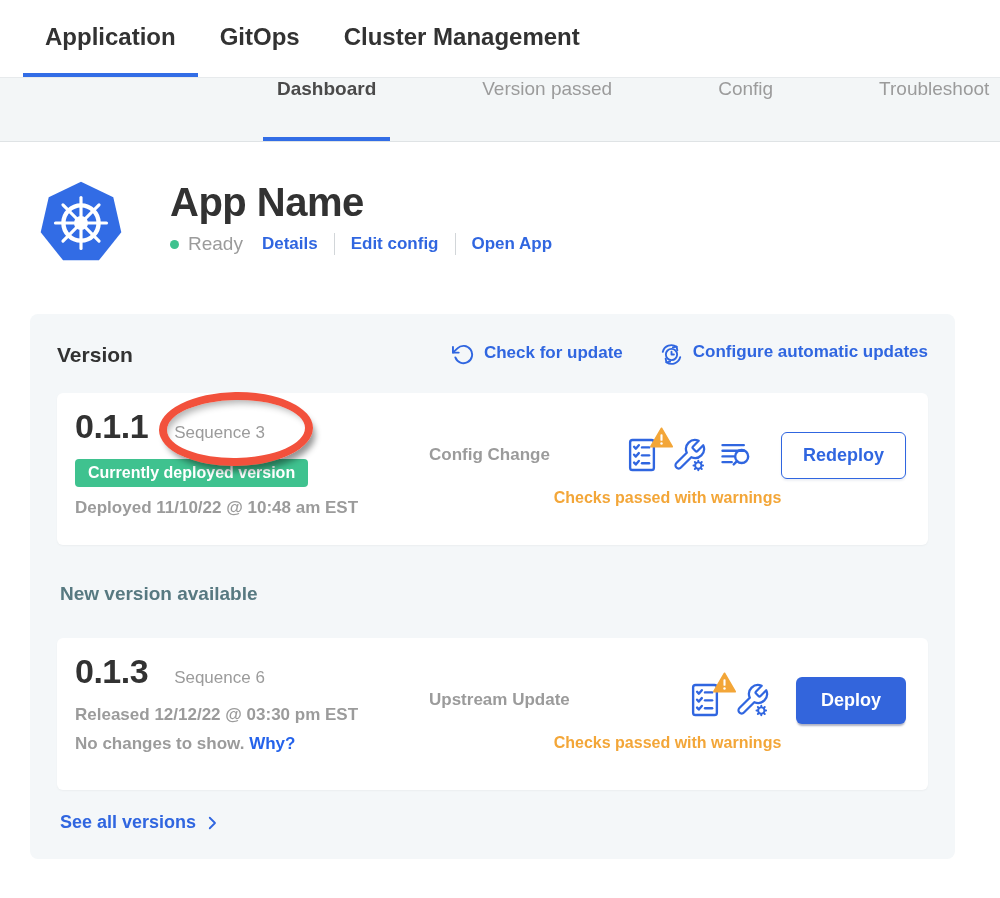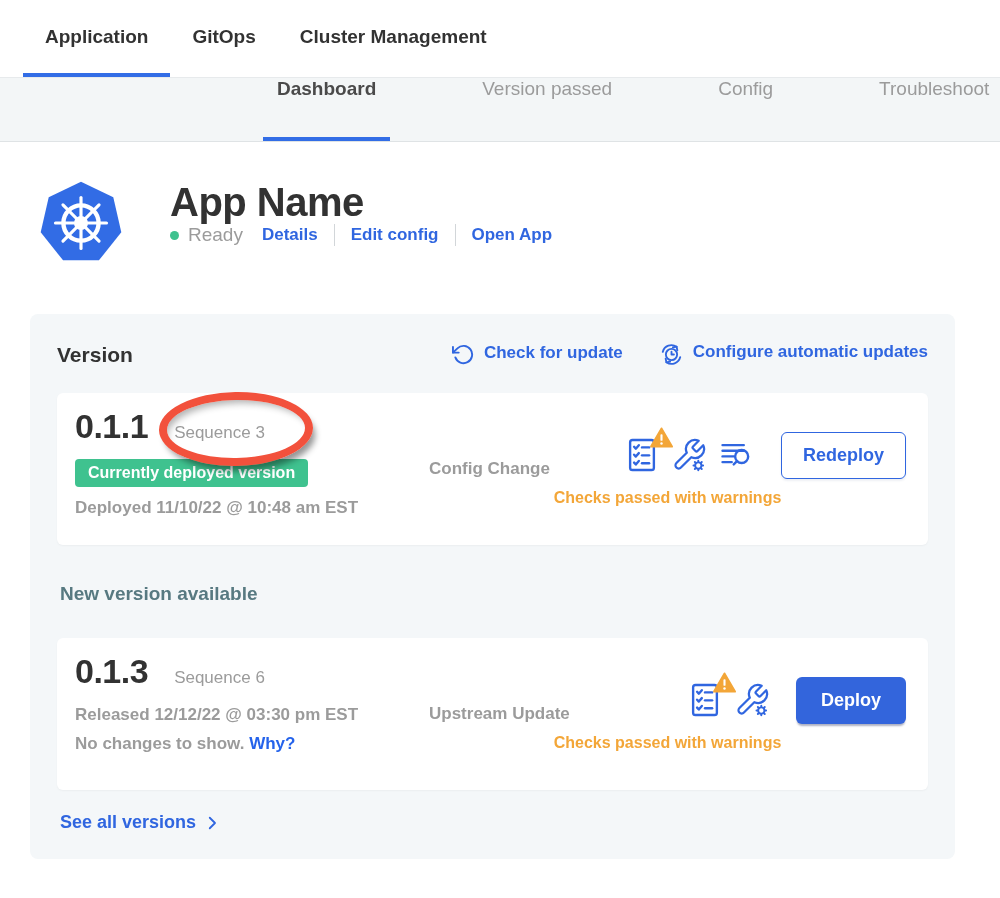--- a/index.html
+++ b/index.html
@@ -1,37 +1,37 @@
 <!DOCTYPE html>
 <html><head>
 <meta charset="utf-8">
 <style>
   * { box-sizing: border-box; }
   html, body { margin:0; padding:0; width:1000px; height:898px; overflow:hidden;
     background:#fff; font-family:"Liberation Sans", sans-serif; }
 
   
   .topnav { height:77px; display:flex; align-items:stretch; padding-left:23px; background:#fff; }
-  .topnav-tab { display:flex; align-items:center; padding:0 22px; font-size:19px; font-weight:bold;
+  .topnav-tab { display:flex; align-items:center; padding:0 22px; font-size:24px; font-weight:bold;
     color:#323232; border-bottom:4px solid transparent; cursor:pointer; }
   .topnav-tab.active { border-bottom-color:#326DE6; }
 
   
   .subnav { height:65px; background:#F3F6F7; border-top:1px solid #E7EAEC; border-bottom:1px solid #DFE3E5;
     display:flex; align-items:stretch; padding-left:263px; white-space:nowrap; }
   .subnav-tab { display:flex; align-items:flex-start; padding:0 14px; margin-right:78px; font-size:19px;
     color:#9B9B9B; border-bottom:4px solid transparent; cursor:pointer; }
   .subnav-tab.active { color:#4A4A4A; font-weight:bold; border-bottom-color:#326DE6; }
 
   
   .app-header { display:flex; margin:36px 0 0 37px; }
   .app-logo { width:88px; height:90px; flex:0 0 88px; }
   .app-header-text { margin-left:45px; padding-top:2px; }
   .app-title { margin:0; font-size:40px; font-weight:bold; color:#323232; letter-spacing:-0.5px; line-height:1.1; }
-  .app-status-row { display:flex; align-items:center; }
+  .app-status-row { display:flex; align-items:center; margin-top:9px; }
   .status-dot { width:9px; height:9px; border-radius:50%; background:#3FC28F; }
   .status-text { margin-left:9px; font-size:19px; color:#9B9B9B; }
   .hdr-link { margin-left:19px; font-size:17px; font-weight:bold; color:#3066E0; cursor:pointer; text-decoration:none; }
   .vdiv { width:1px; height:22px; background:#D2D6D9; margin-left:16px; }
   .vdiv + .hdr-link { margin-left:16px; }
 
   
   .version-panel { margin:46px 30px 0; width:925px; background:#F4F7F9; border-radius:8px; padding:28px 27px 26px; }
   .panel-header { display:flex; align-items:center; }
   .panel-title { flex:1; font-size:21px; font-weight:bold; color:#323232; }
@@ -47,21 +47,21 @@
   .deployed-badge { display:inline-block; margin-top:13px; background:#3FC28F; color:#fff; font-size:16px;
     font-weight:bold; padding:5px 13px; border-radius:4px; }
   .meta-text { margin-top:11px; font-size:17px; font-weight:600; color:#9B9B9B; }
   .why-link { color:#2563EB; font-weight:bold; cursor:pointer; }
 
   .red-ellipse { position:absolute; left:84px; top:-15px; width:154px; height:74px; border:8px solid #F2513C;
     border-radius:50%; transform:rotate(-1deg); pointer-events:none;
     box-shadow:4px 7px 6px -2px rgba(0,0,0,0.42), inset 4px 7px 7px -4px rgba(0,0,0,0.3); }
 
   .vc-right { flex:1; display:flex; flex-direction:column; justify-content:center; padding-left:24px; }
-  .vc-right-top { display:flex; align-items:flex-end; }
+  .vc-right-top { display:flex; align-items:center; }
   .source-label { font-size:17px; font-weight:bold; color:#9B9B9B; }
   .flex-spacer { flex:1; }
   .icons-row { display:flex; align-items:center; gap:10px; }
   .badge-wrap { position:relative; display:inline-flex; }
   .warn-badge { position:absolute; top:-9px; right:-12px; }
   .checks-text { text-align:center; margin-top:10px; font-size:16px; font-weight:bold; color:#F3A638; }
 
   .btn-outline { margin-left:16px; background:#fff; border:1.5px solid #3066E0; color:#3066E0; font-weight:bold;
     font-size:18px; padding:12px 21px; border-radius:6px; cursor:pointer; font-family:inherit;
     box-shadow:0 2px 2px rgba(40,60,120,0.08); }

